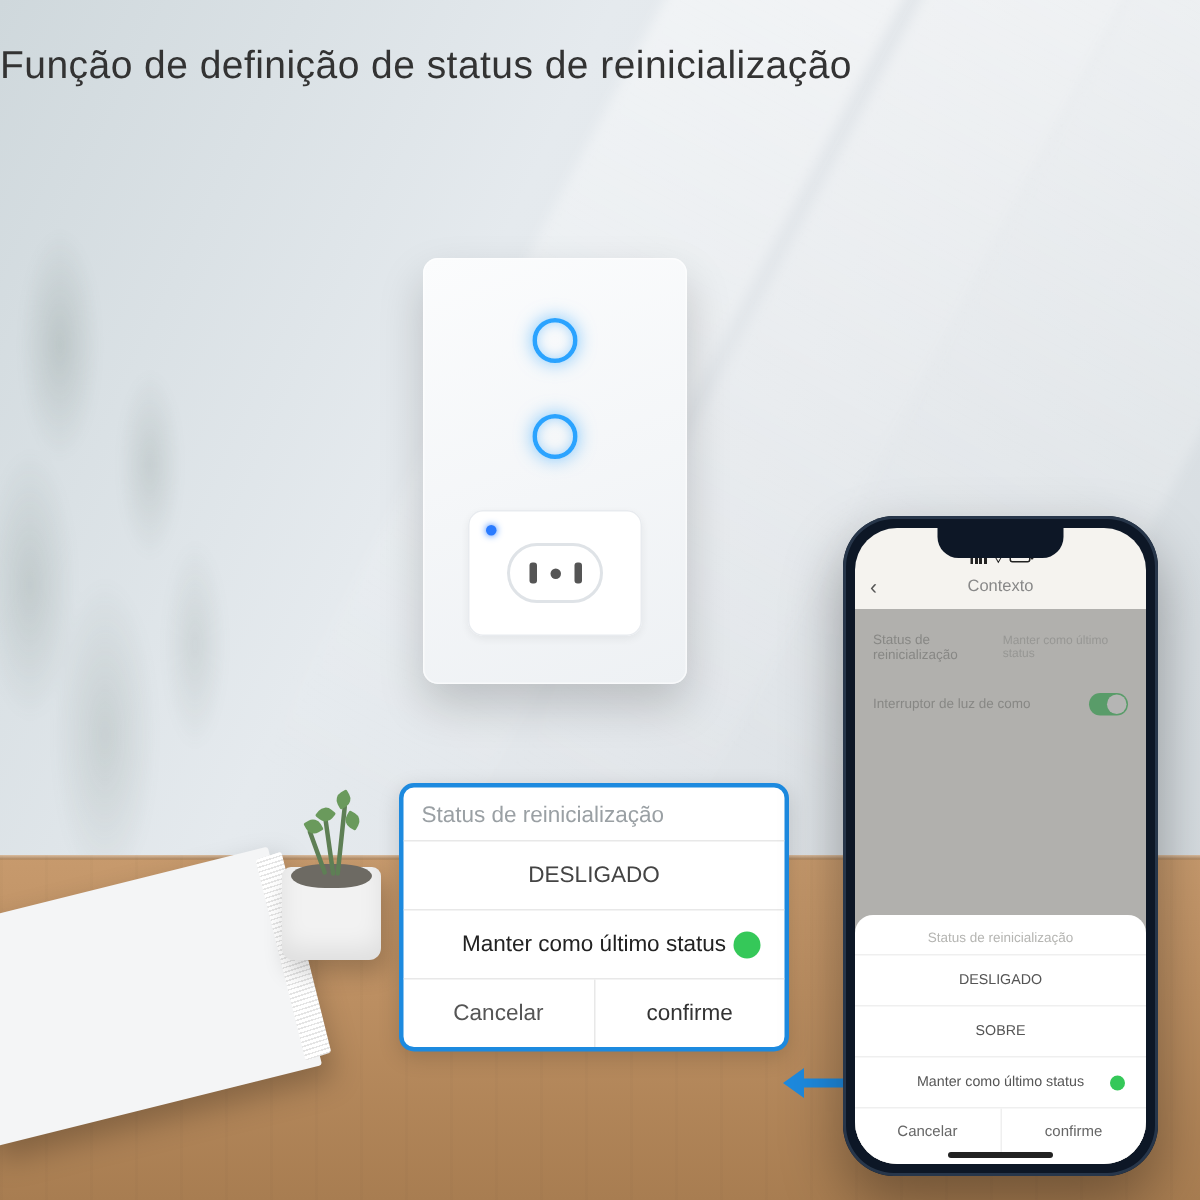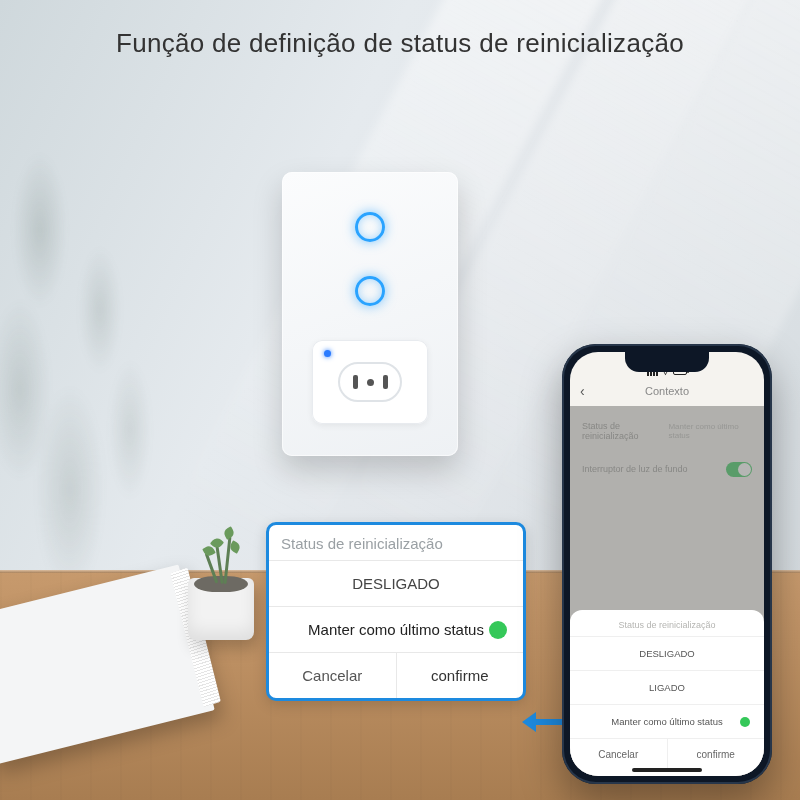--- a/index.html
+++ b/index.html
@@ -14,21 +14,20 @@
   .shaft { position:absolute; top:-120px; width:140px; height:700px;
     background: linear-gradient(180deg, rgba(255,255,255,0.55), rgba(255,255,255,0));
     transform: rotate(28deg); filter: blur(4px); pointer-events:none; }
   .s1 { left: 330px; }
   .s2 { left: 500px; width:120px; }
   .s3 { left: 640px; width:180px; }
 
   
   .title {
     position: absolute; top: 28px; left: 0; right: 0;
-    text-align: center;
     font-size: 26px; font-weight: 400; color: #333;
     letter-spacing: .3px;
   }
 
   
   .desk {
     position: absolute; left:0; right:0; bottom:0; height: 230px;
     background: linear-gradient(180deg, #c79a6d 0%, #bc8f62 40%, #a87d51 100%);
   }
   .desk::before{ 
@@ -237,28 +236,28 @@
     <div class="navbar">
       <span class="back">‹</span>
       <span>Contexto</span>
     </div>
     <div class="dimmer">
       <div class="row r1">
         <span>Status de reinicialização</span>
         <span class="val">Manter como último status</span>
       </div>
       <div class="row r2">
-        <span>Interruptor de luz de fundo</span>
+        <span>Interruptor de luz de como</span>
         <span class="toggle"></span>
       </div>
       <div class="overlay"></div>
       <div class="sheet">
         <div class="shdr">Status de reinicialização</div>
         <div class="sopt">DESLIGADO</div>
-        <div class="sopt">LIGADO</div>
+        <div class="sopt">SOBRE</div>
         <div class="sopt">
           <span>Manter como último status</span>
           <span class="sdot"></span>
         </div>
         <div class="sftr">
           <div>Cancelar</div>
           <div>confirme</div>
         </div>
       </div>
     </div>

